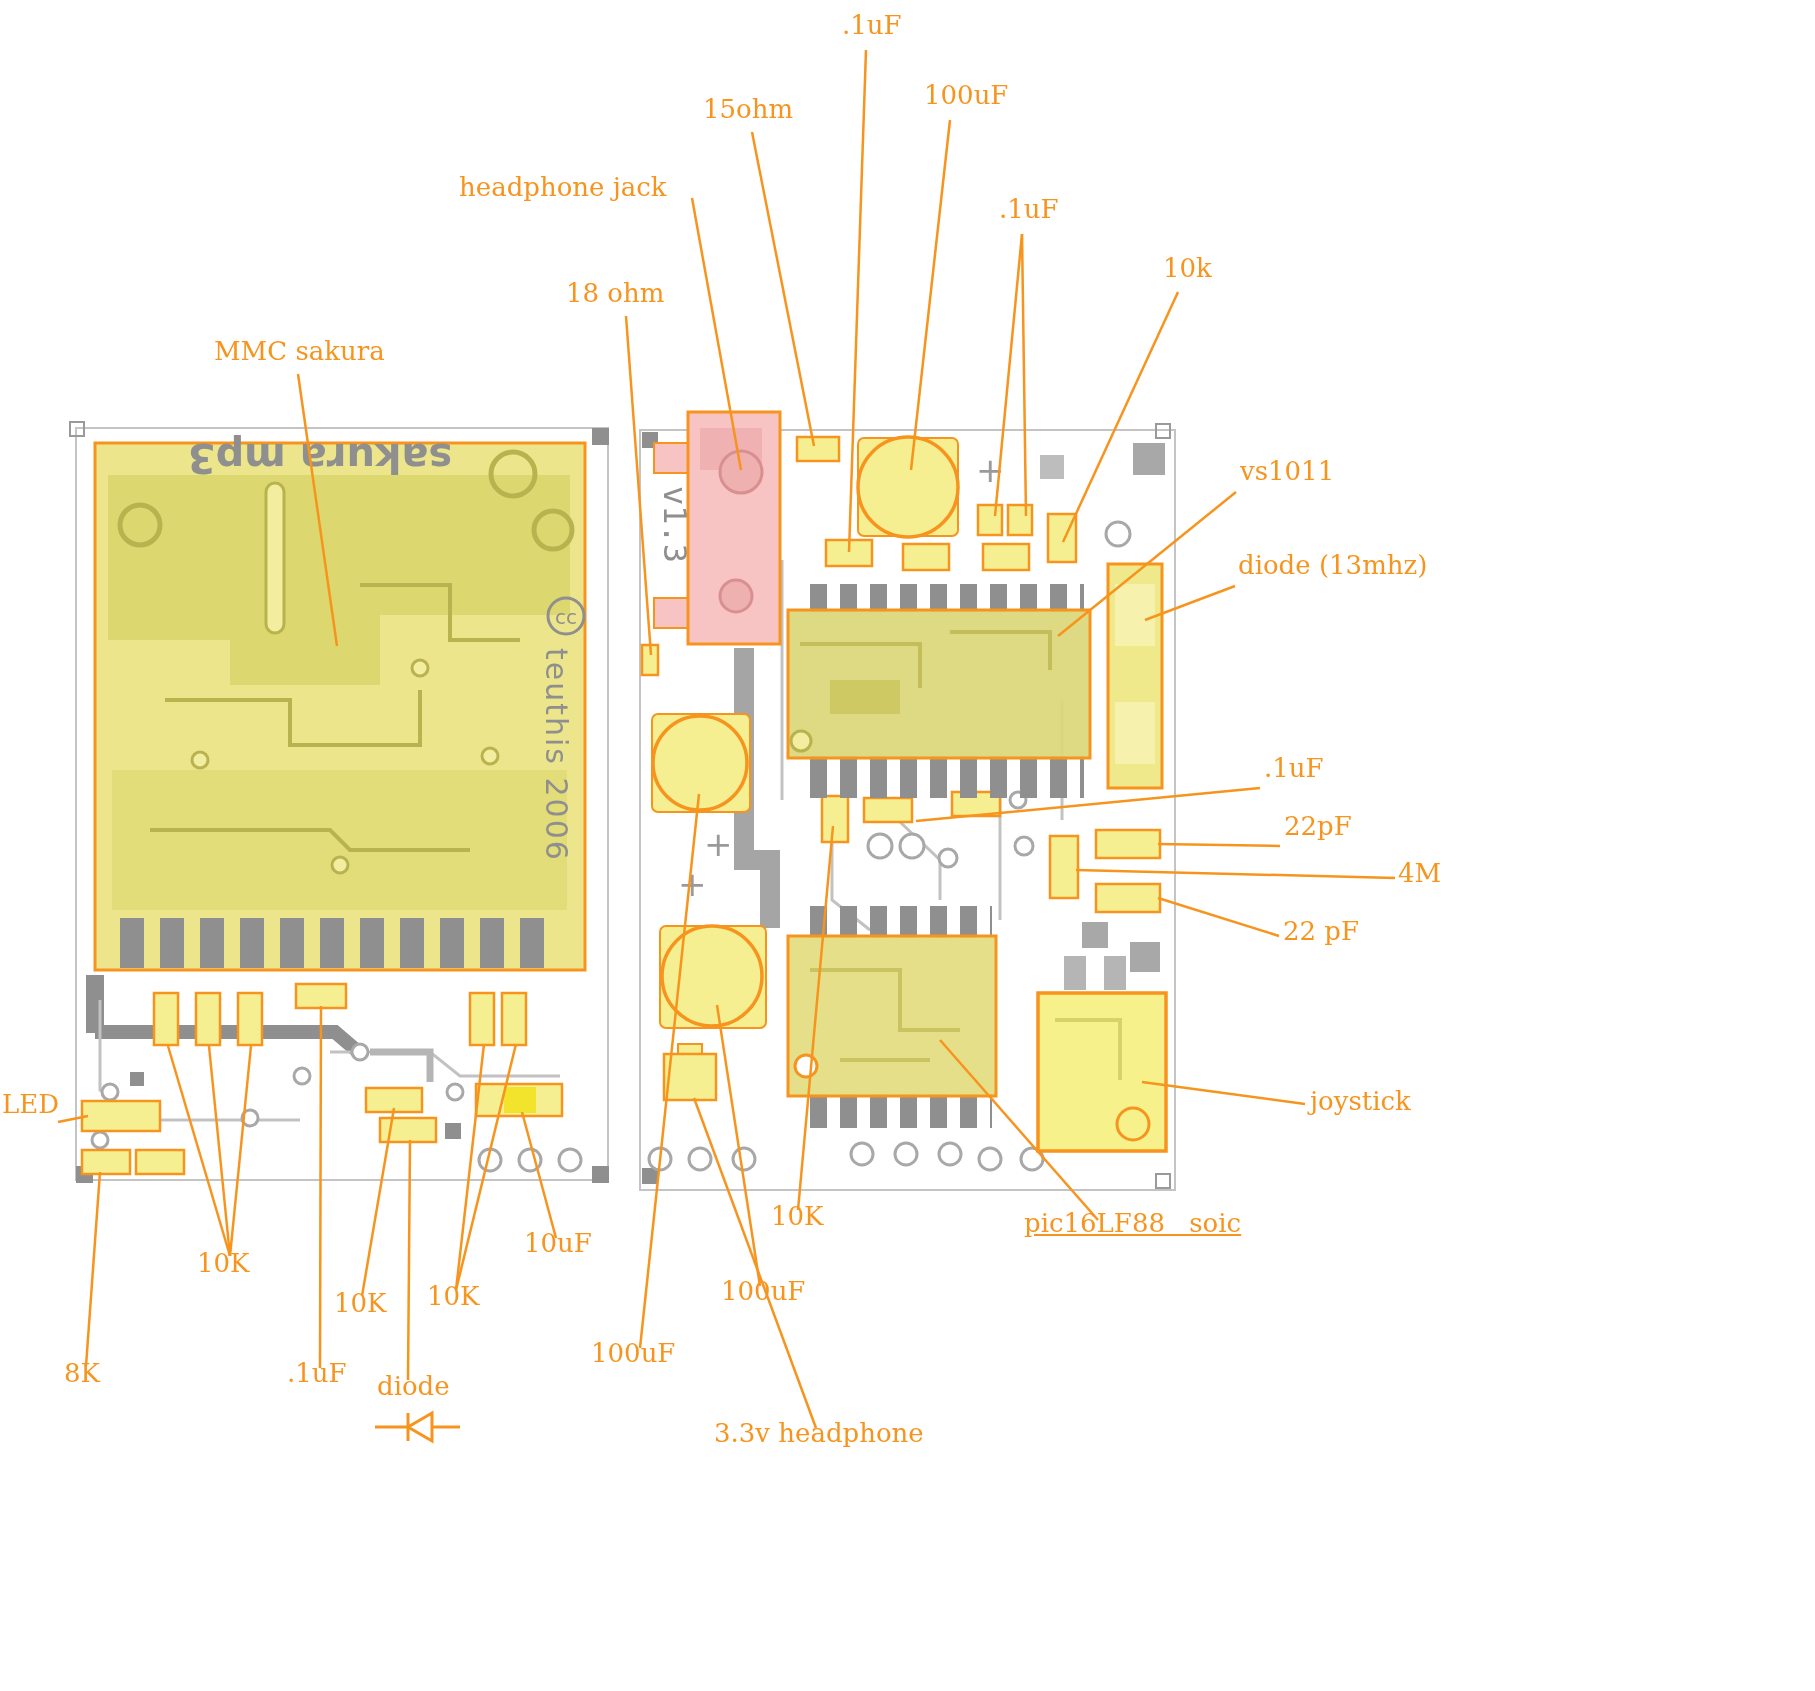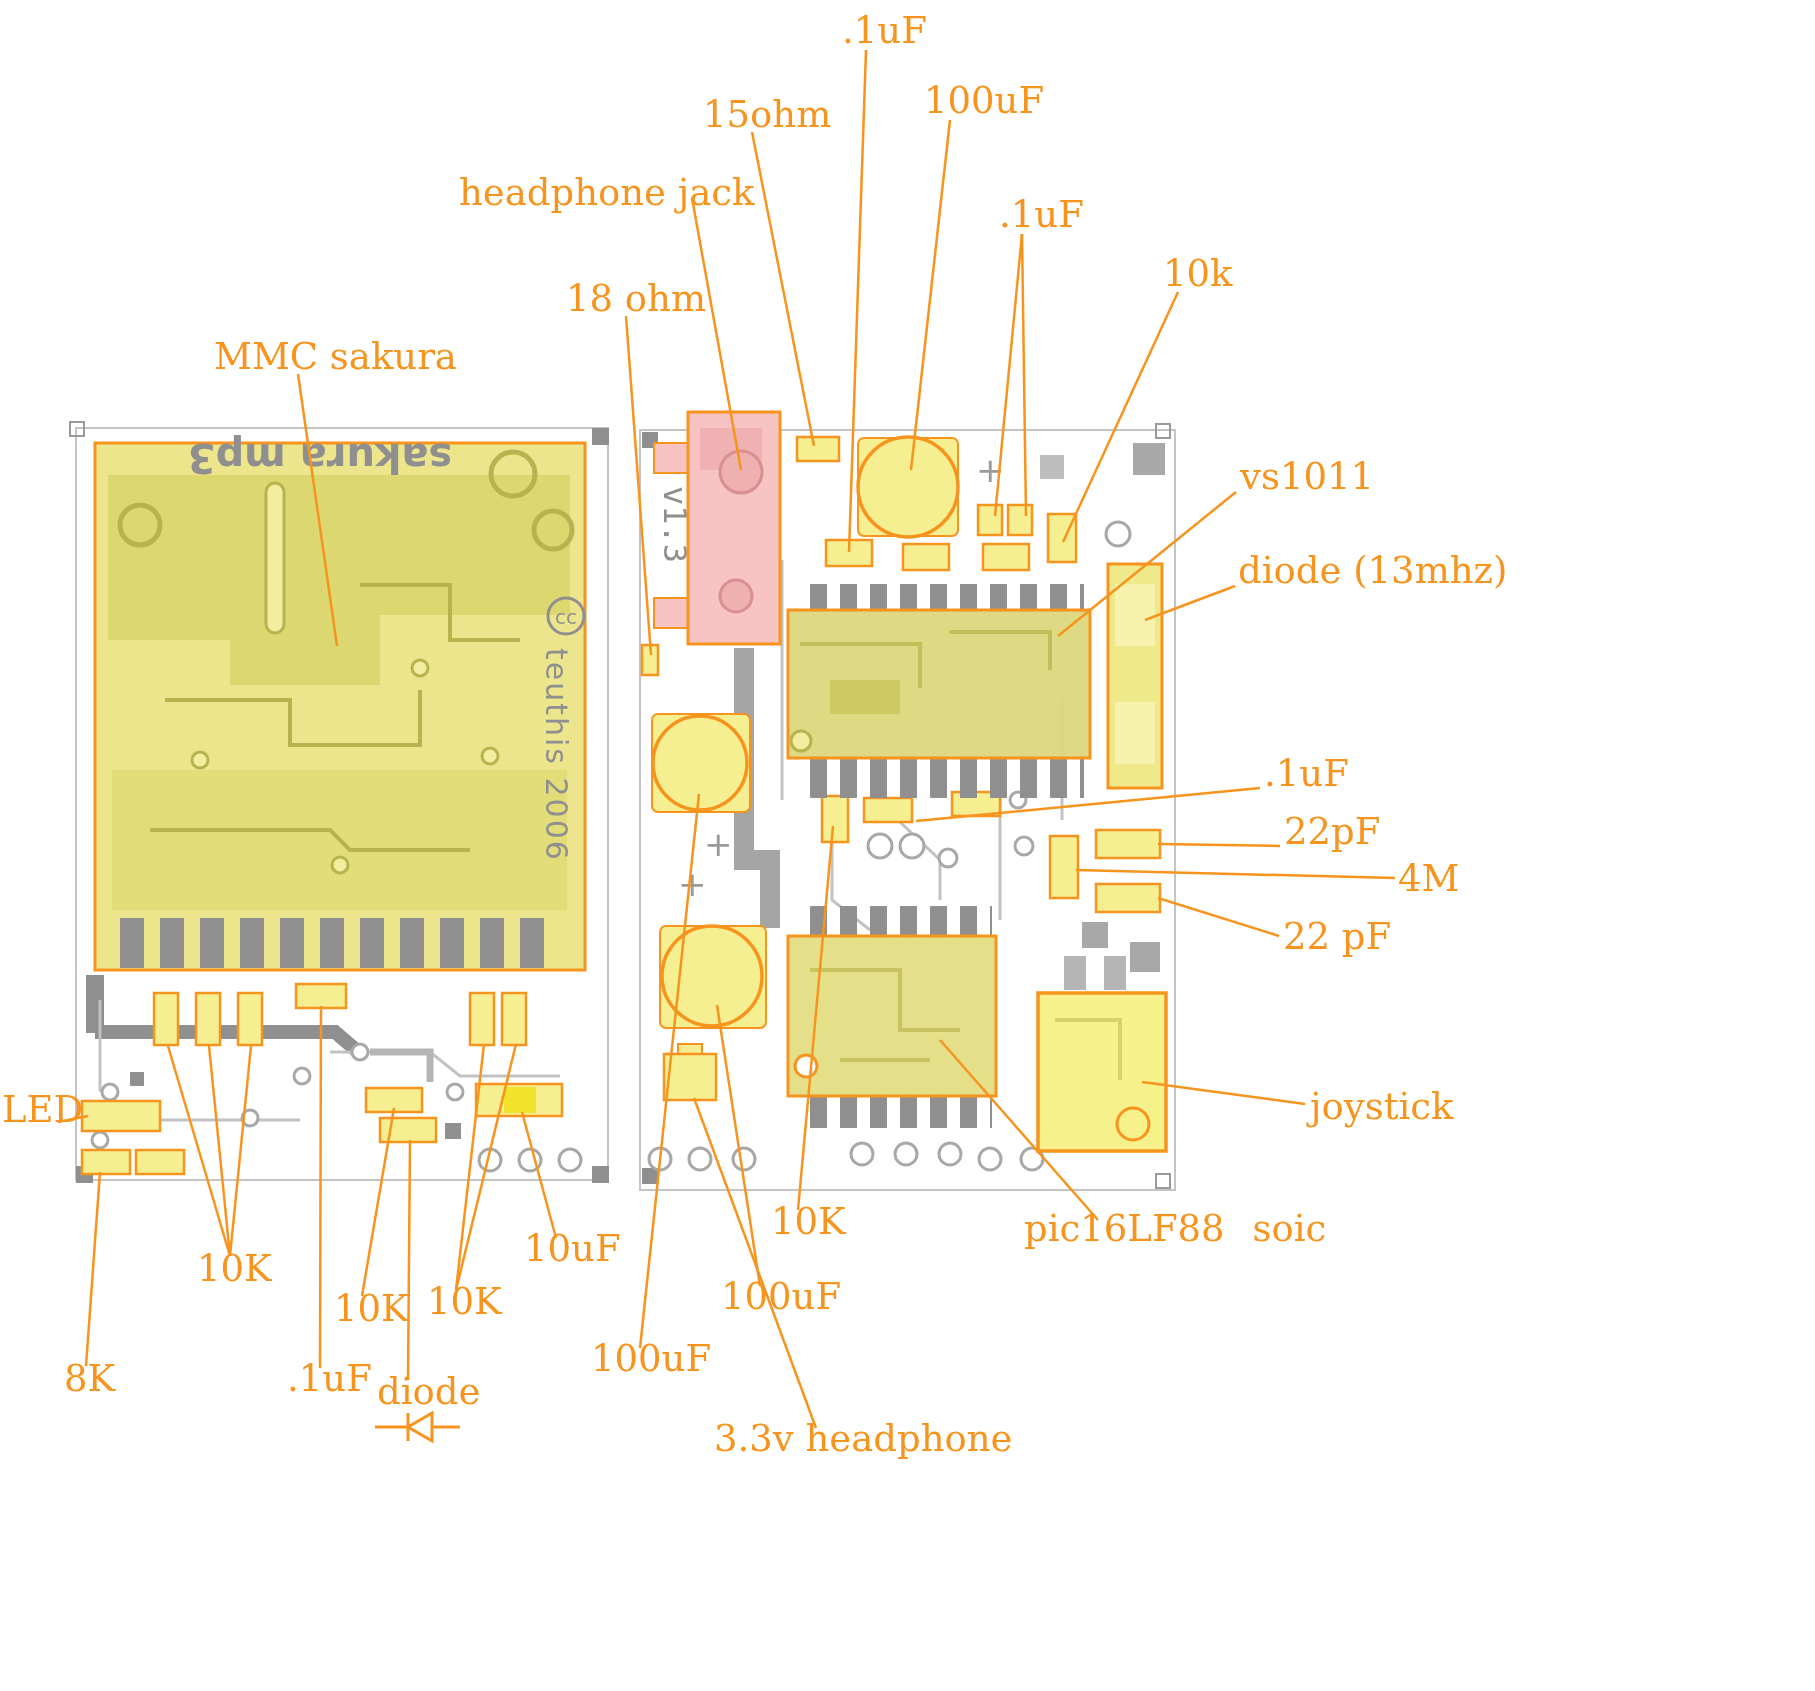--- a/index.html
+++ b/index.html
@@ -1,20 +1,20 @@
 <!DOCTYPE html>
 <html><head>
 <meta charset="utf-8">
 <style>
   html,body{margin:0;padding:0;background:#fff;}
   #stage{position:relative;width:1815px;height:1691px;background:#fff;overflow:hidden;
          font-family:"DejaVu Serif",serif;}
   #pcb-svg{position:absolute;left:0;top:0;}
-  .label{position:absolute;color:#f7941e;font-size:37px;line-height:1.05;white-space:nowrap;}
-  .label.wide{word-spacing:16px;}
+  .label{position:absolute;color:#f7941e;font-size:26px;line-height:1.05;white-space:nowrap;}
+  .label.wide{word-spacing:16px;text-decoration:underline;}
 </style>
 </head>
 <body>
 
 <div id="stage">
 
 <svg id="pcb-svg" width="1815" height="1691" viewBox="0 0 1815 1691">
   <defs>
     <pattern id="pinsL" width="40" height="50" patternUnits="userSpaceOnUse">
       <rect width="24" height="50" fill="#8f8f8f"></rect>

